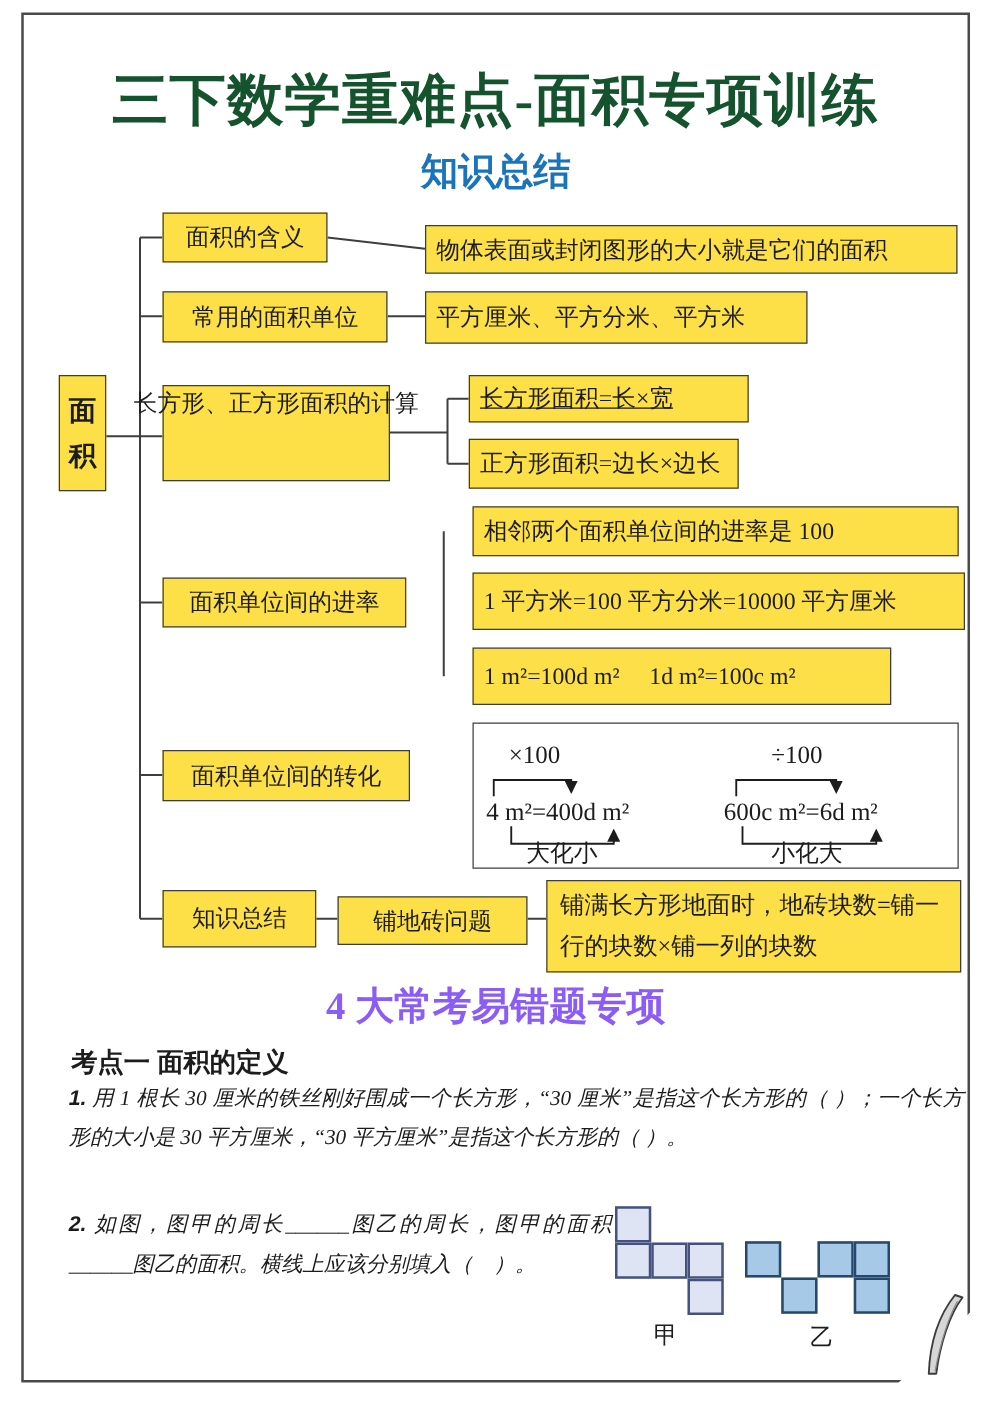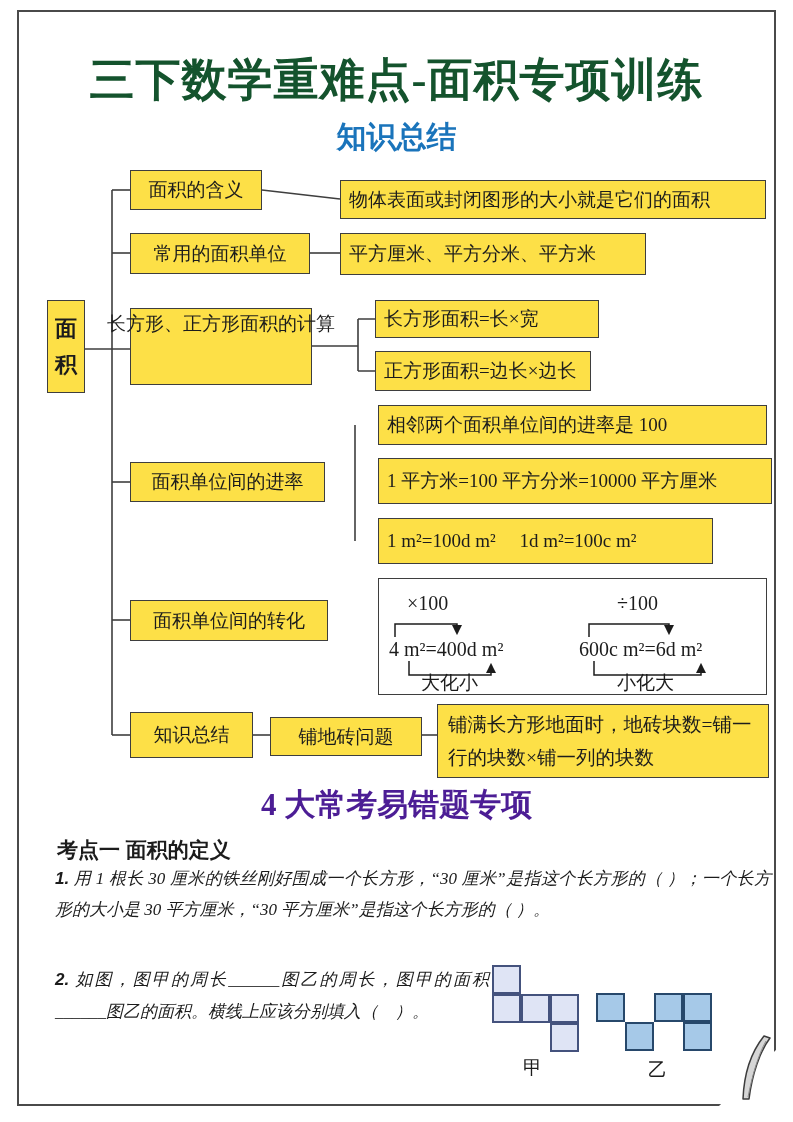--- a/index.html
+++ b/index.html
@@ -15,21 +15,21 @@
   .doc-title {
     position:absolute; top:50px; left:0; width:793px; text-align:center;
     font-size:45px; font-weight:bold; color:#14532d; letter-spacing:1px; margin:0;
   }
   .doc-subtitle {
     position:absolute; top:117px; left:0; width:793px; text-align:center;
     font-size:30px; font-weight:bold; color:#1a74bb; margin:0;
   }
   .section2-heading {
     position:absolute; top:784px; left:0; width:793px; text-align:center;
-    font-size:31px; font-weight:bold; color:#4c1d95; margin:0;
+    font-size:31px; font-weight:bold; color:#8b5cf6; margin:0;
   }
   svg.connectors { position:absolute; left:0; top:0; pointer-events:none; }
   .box {
     position:absolute; border:1.6px solid #3e3e3e; background:#fde047; box-sizing:border-box;
     display:flex; align-items:center; font-size:19px; padding:0 8px; white-space:nowrap;
   }
   .box.center { justify-content:center; padding:0 4px; }
   .box.root {
     flex-direction:column; justify-content:center; font-size:22px; font-weight:600;
     line-height:1.6; white-space:normal; padding:0;
@@ -91,21 +91,21 @@
 <div class="box two-line" style="left:130px; top:308px; width:182px; height:77px;">
   <span>长方形、正方形</span>
   <span>面积的计算</span>
 </div>
 <div class="box center" style="left:130px; top:462px; width:195px; height:40px;">面积单位间的进率</div>
 <div class="box center" style="left:130px; top:600px; width:198px; height:41px;">面积单位间的转化</div>
 <div class="box center" style="left:130px; top:712px; width:123px; height:46px;">知识总结</div>
 
 <div class="box" style="left:340px; top:180px; width:426px; height:39px;">物体表面或封闭图形的大小就是它们的面积</div>
 <div class="box" style="left:340px; top:233px; width:306px; height:42px;">平方厘米、平方分米、平方米</div>
-<div class="box" style="left:375px; top:300px; width:224px; height:38px;">长方形面积=长×宽</div>
+<div class="box" style="left:375px; top:300px; width:224px; height:38px;text-decoration:underline;">长方形面积=长×宽</div>
 <div class="box" style="left:375px; top:351px; width:216px; height:40px;">正方形面积=边长×边长</div>
 <div class="box" style="left:378px; top:405px; width:389px; height:40px;">相邻两个面积单位间的进率是 100</div>
 <div class="box" style="left:378px; top:458px; width:394px; height:46px;">1 平方米=100 平方分米=10000 平方厘米</div>
 <div class="box" style="left:378px; top:518px; width:335px; height:46px;">1 m²=100d m²　 1d m²=100c m²</div>
 
 <div class="diagram-box" style="left:378px; top:578px; width:389px; height:117px;">
   <svg width="386" height="114" viewBox="0 0 386 114">
     <defs>
       <marker id="arr" viewBox="0 0 10 10" refX="8" refY="5" markerWidth="7" markerHeight="7" orient="auto-start-reverse">
         <path d="M0,0 L10,5 L0,10 Z" fill="#1c1c1c"></path>

